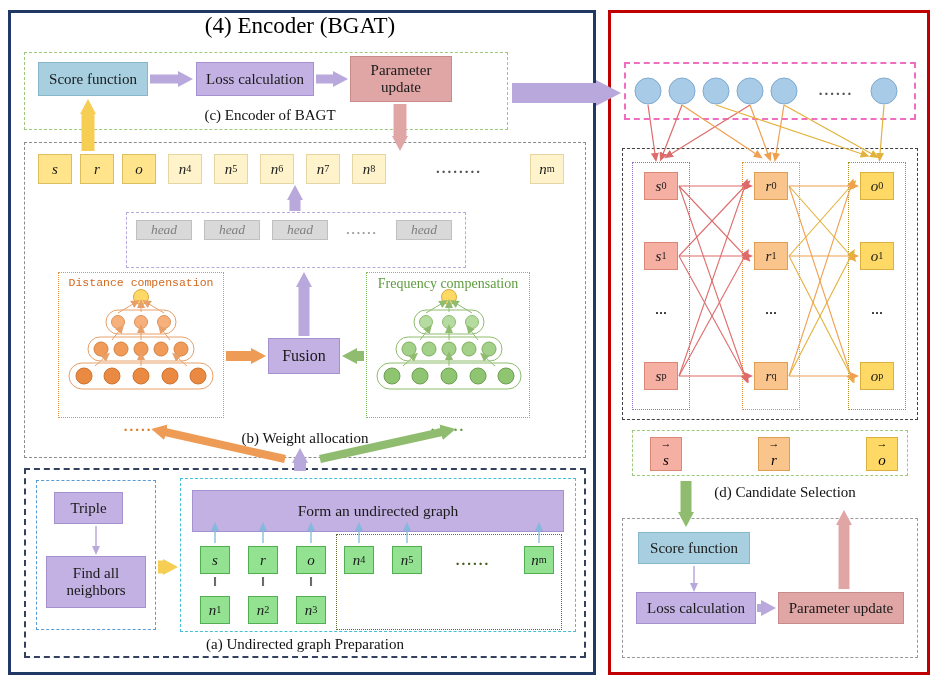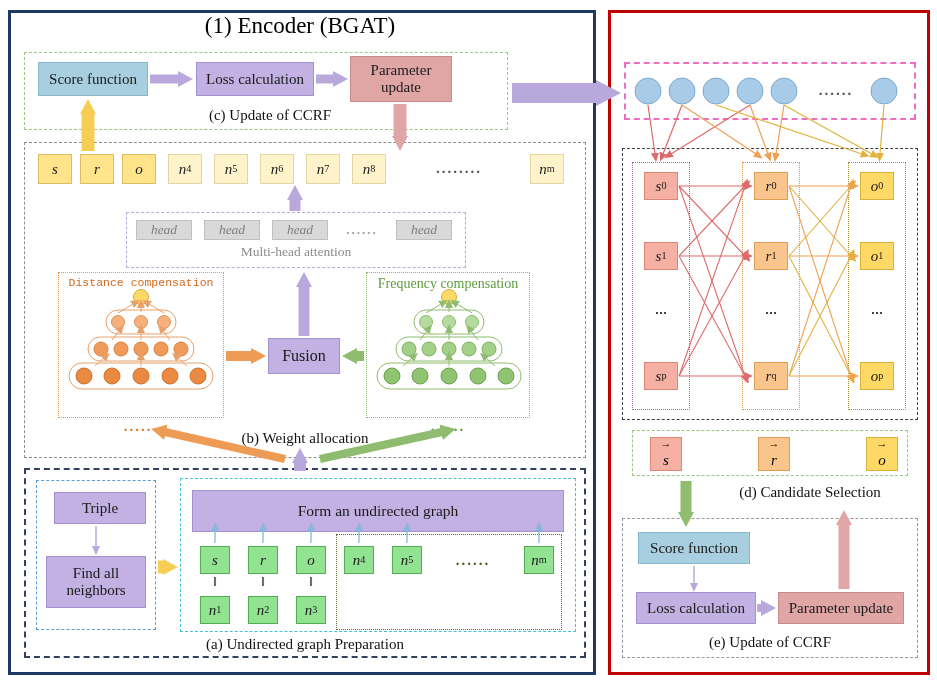--- a/index.html
+++ b/index.html
@@ -49,27 +49,27 @@
               font-size:11px;line-height:10px;}
   .vecbox i{font-size:15px;line-height:14px;}
   svg.overlay{position:absolute;left:0;top:0;pointer-events:none;}
 </style>
 </head>
 <body>
 
 <div id="canvas">
 
   <div class="panel" style="left:8px;top:10px;width:588px;height:665px;border:3px solid #1F3864;"></div>
-  <div class="title" style="left:110px;top:13px;width:380px;">(1) Encoder (BGAT)</div>
+  <div class="title" style="left:110px;top:13px;width:380px;">(4) Encoder (BGAT)</div>
 
   <div class="dash b-c" style="left:24px;top:52px;width:484px;height:78px;"></div>
   <div class="bx c-blue" style="left:38px;top:62px;width:110px;height:34px;">Score function</div>
   <div class="bx c-purple" style="left:196px;top:62px;width:118px;height:34px;">Loss calculation</div>
   <div class="bx c-pink" style="left:350px;top:56px;width:102px;height:46px;">Parameter update</div>
-  <div class="cap" style="left:130px;top:107px;width:280px;">(c) Update of CCRF</div>
+  <div class="cap" style="left:130px;top:107px;width:280px;">(c) Encoder of BAGT</div>
 
   <div class="dash b-b" style="left:24px;top:142px;width:562px;height:316px;"></div>
 
   <div class="bx tok c-ty" style="left:38px;top:154px;">
       <i>s</i>
       <sub></sub>
     </div>
   <div class="bx tok c-ty" style="left:80px;top:154px;">
       <i>r</i>
       <sub></sub>
@@ -111,34 +111,33 @@
   <div class="bx c-head" style="left:204px;top:220px;width:56px;height:20px;">
       <i>head</i>
     </div>
   <div class="bx c-head" style="left:272px;top:220px;width:56px;height:20px;">
       <i>head</i>
     </div>
   <div class="dots" style="left:332px;top:222px;width:60px;color:#9a9a9a;font-size:13px;">......</div>
   <div class="bx c-head" style="left:396px;top:220px;width:56px;height:20px;">
       <i>head</i>
     </div>
-  <div class="lbl" style="left:176px;top:244px;width:240px;font-size:13.5px;color:#8C8C8C;">Multi-head attention</div>
 
   <div class="dash b-dist" style="left:58px;top:272px;width:166px;height:146px;"></div>
   <div class="lbl" style="left:62px;top:276px;width:158px;font-size:11.5px;color:#D2691E;font-family:Liberation Mono, monospace;">Distance compensation</div>
   <div class="dash b-freq" style="left:366px;top:272px;width:164px;height:146px;"></div>
   <div class="lbl" style="left:370px;top:276px;width:156px;font-size:14px;color:#5E9C3F;">Frequency compensation</div>
   <div class="bx c-purple" style="left:268px;top:338px;width:72px;height:36px;font-size:16px;">Fusion</div>
   <div class="dots" style="left:98px;top:418px;width:86px;color:#E07B2A;">......</div>
   <div class="dots" style="left:405px;top:418px;width:86px;color:#5E9C3F;">......</div>
   <div class="cap" style="left:165px;top:430px;width:280px;">(b) Weight allocation</div>
 
   <div class="dash b-a" style="left:24px;top:468px;width:562px;height:190px;"></div>
   <div class="dash b-blue" style="left:36px;top:480px;width:120px;height:150px;"></div>
-  <div class="bx c-purple" style="left:54px;top:492px;width:92px;height:32px;">Triple</div>
+  <div class="bx c-purple" style="left:54px;top:492px;width:69px;height:32px;">Triple</div>
   <div class="bx c-purple" style="left:46px;top:556px;width:100px;height:52px;">Find all neighbors</div>
   <div class="dash b-cyan" style="left:180px;top:478px;width:396px;height:154px;"></div>
   <div class="bx c-purple" style="left:192px;top:490px;width:372px;height:42px;font-size:15.5px;">Form an undirected graph</div>
 
   <div class="bx gtok c-green" style="left:200px;top:546px;">
       <i>s</i>
     </div>
   <div class="bx gtok c-green" style="left:248px;top:546px;">
       <i>r</i>
     </div>
@@ -235,27 +234,26 @@
       <i>s</i>
   </div>
   <div class="vecbox c-r" style="left:758px;top:437px;">
     <span class="ar">→</span>
       <i>r</i>
   </div>
   <div class="vecbox c-o" style="left:866px;top:437px;">
     <span class="ar">→</span>
       <i>o</i>
   </div>
-  <div class="cap" style="left:685px;top:484px;width:250px;">(d) Candidate Selection</div>
+  <div class="cap" style="left:660px;top:484px;width:250px;">(d) Candidate Selection</div>
 
   <div class="dash b-e" style="left:622px;top:518px;width:296px;height:140px;"></div>
   <div class="bx c-blue" style="left:638px;top:532px;width:112px;height:32px;">Score function</div>
   <div class="bx c-purple" style="left:636px;top:592px;width:120px;height:32px;">Loss calculation</div>
   <div class="bx c-pink" style="left:778px;top:592px;width:126px;height:32px;">Parameter update</div>
-  <div class="cap" style="left:660px;top:634px;width:220px;">(e) Update of CCRF</div>
 
   <svg class="overlay" width="937" height="685" viewBox="0 0 937 685">
     <defs>
       <marker id="tb" markerUnits="userSpaceOnUse" markerWidth="10" markerHeight="11" refX="1" refY="5.5" orient="auto">
           <path d="M0,1.5 L9,5.5 L0,9.5 Z" fill="#85B8DC"></path>
         </marker>
       <marker id="tp" markerUnits="userSpaceOnUse" markerWidth="10" markerHeight="11" refX="1" refY="5.5" orient="auto">
           <path d="M0,1.5 L9,5.5 L0,9.5 Z" fill="#B9A8DC"></path>
         </marker>
       <marker id="tr" markerUnits="userSpaceOnUse" markerWidth="10" markerHeight="11" refX="1" refY="5.5" orient="auto">

